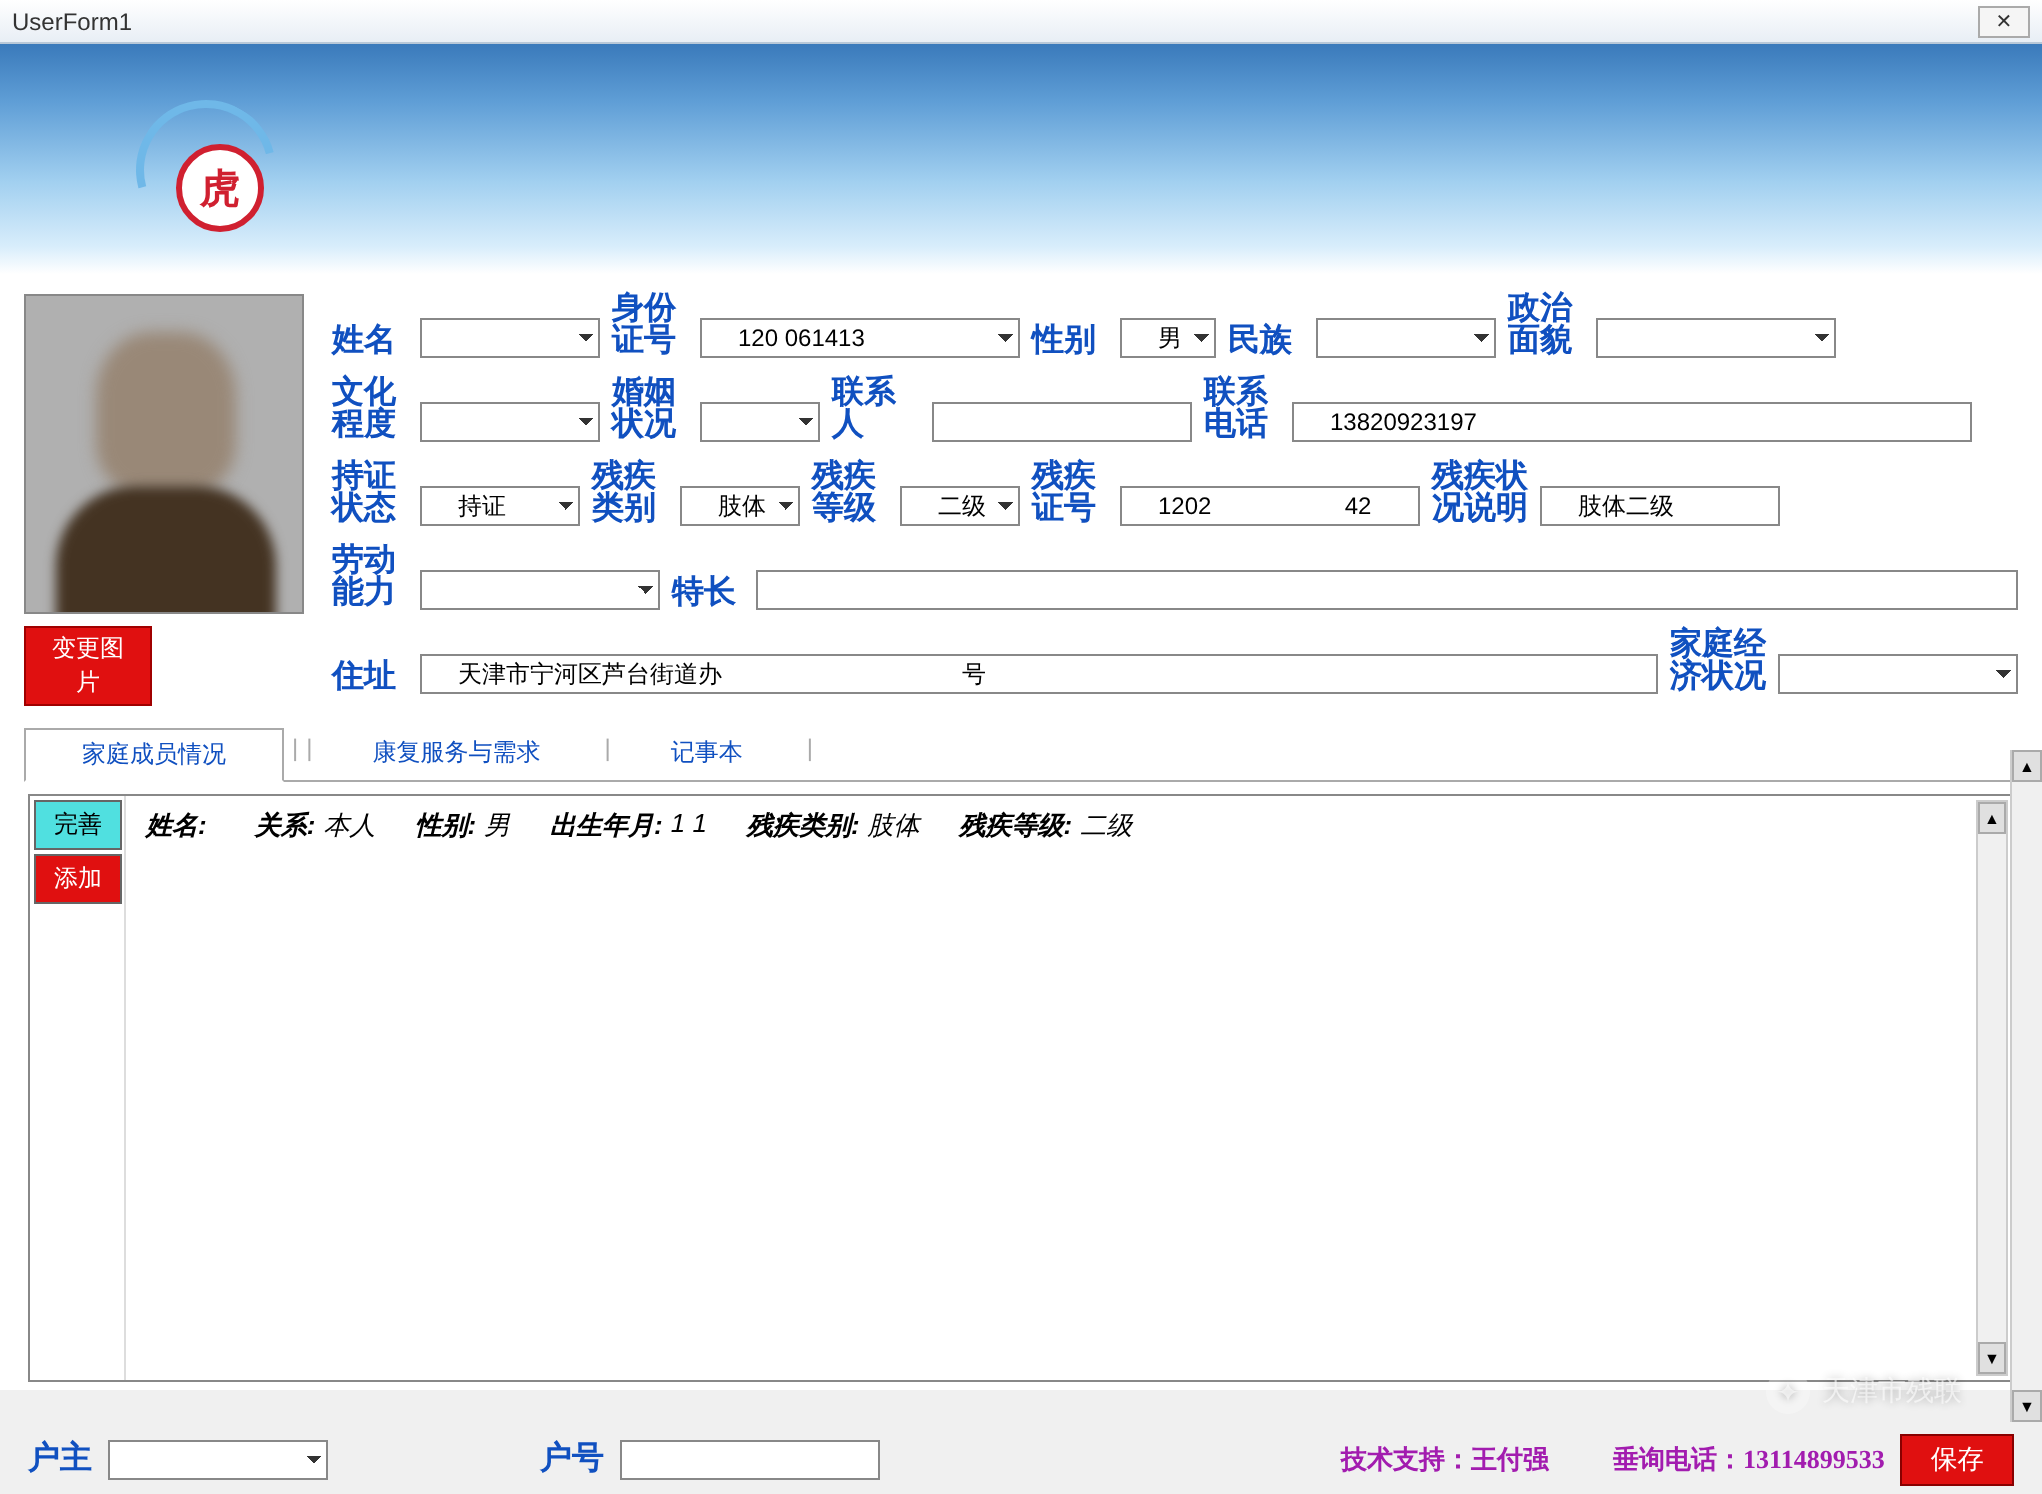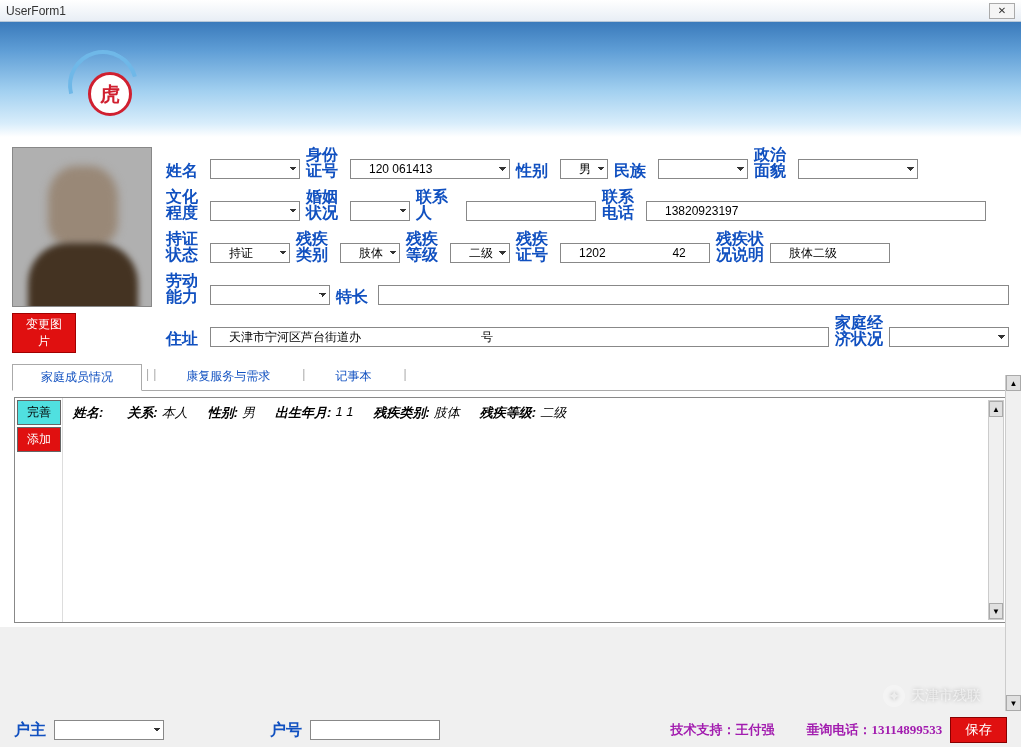--- a/index.html
+++ b/index.html
@@ -135,21 +135,21 @@
   color: #1050c0;
   margin-right: 2px;
   cursor: pointer;
   position: relative; top: 1px;
 }
 .tab.active { background: #fff; border-color:#aaa; border-bottom:1px solid #fff;}
 .sep { color:#aaa; padding:4px 2px;}
 .content-pane {
   border: 1px solid #888;
   margin: 6px 2px 0 2px;
-  height: 226px;
+  height: 294px;
   display: flex;
   background: #fff;
   position: relative;
 }
 .side-btns {
   width: 48px;
   background: #fff;
   border-right: 1px solid #ddd;
   padding: 2px;
 }

